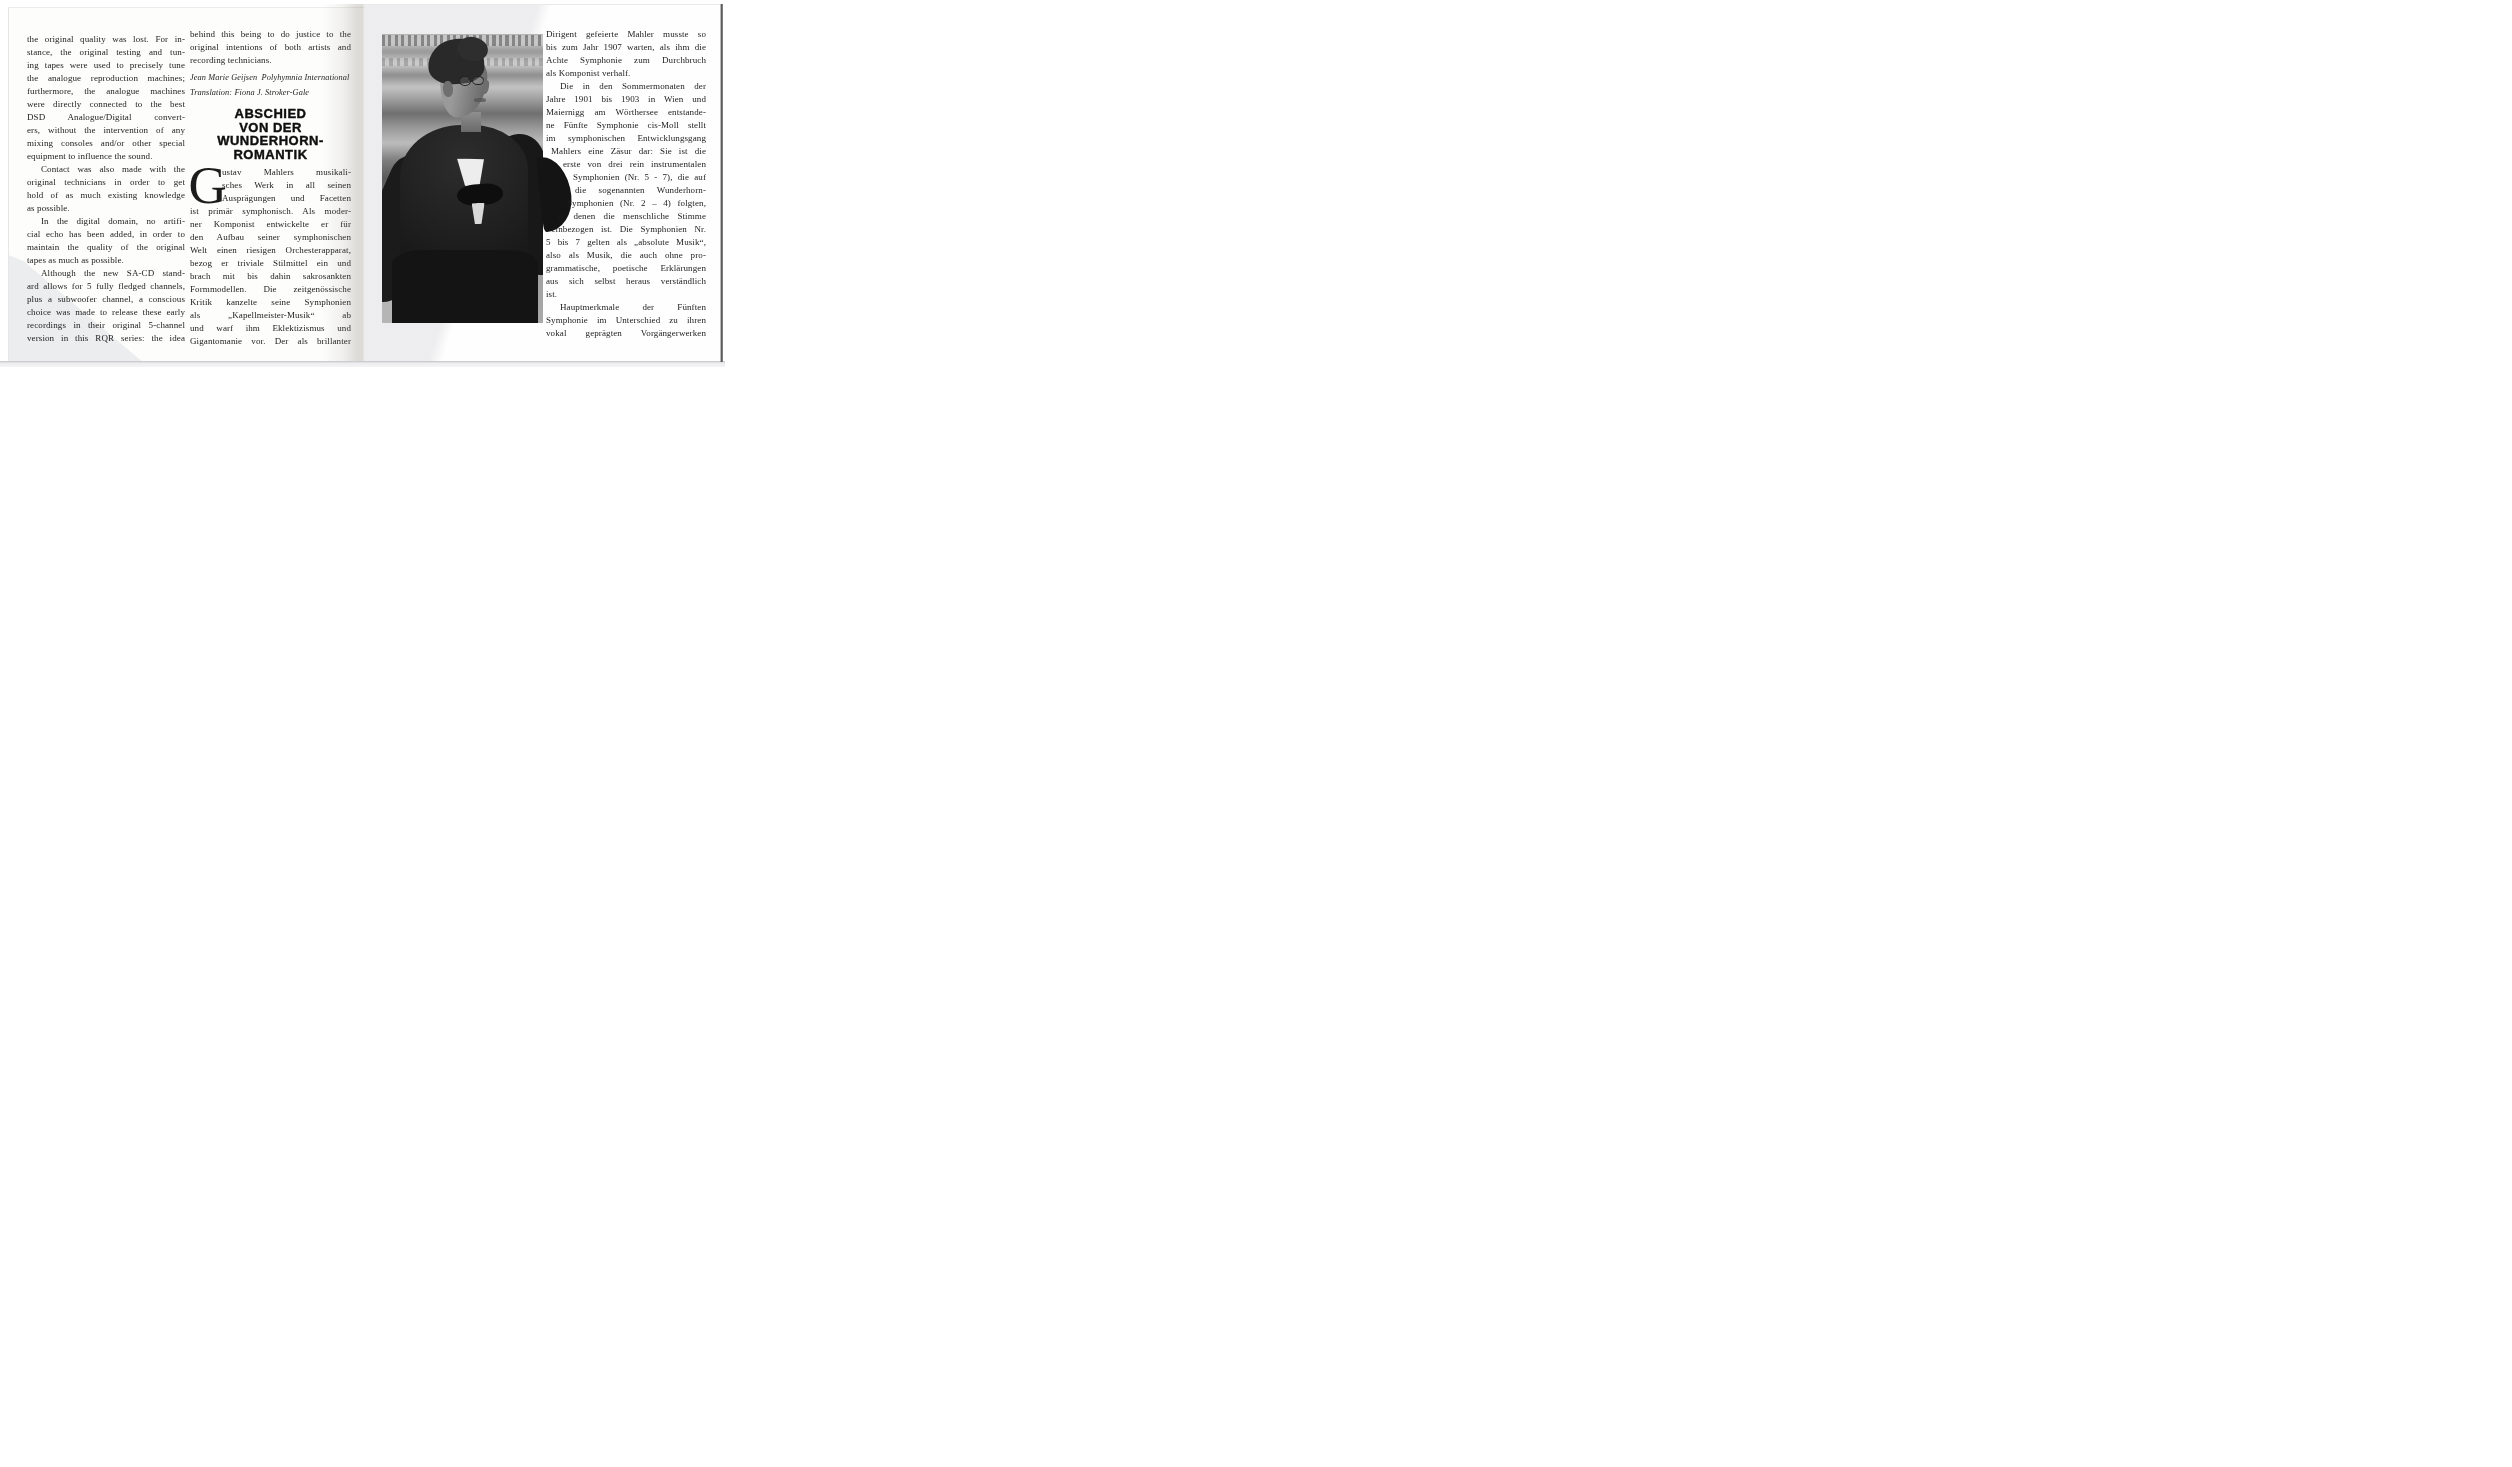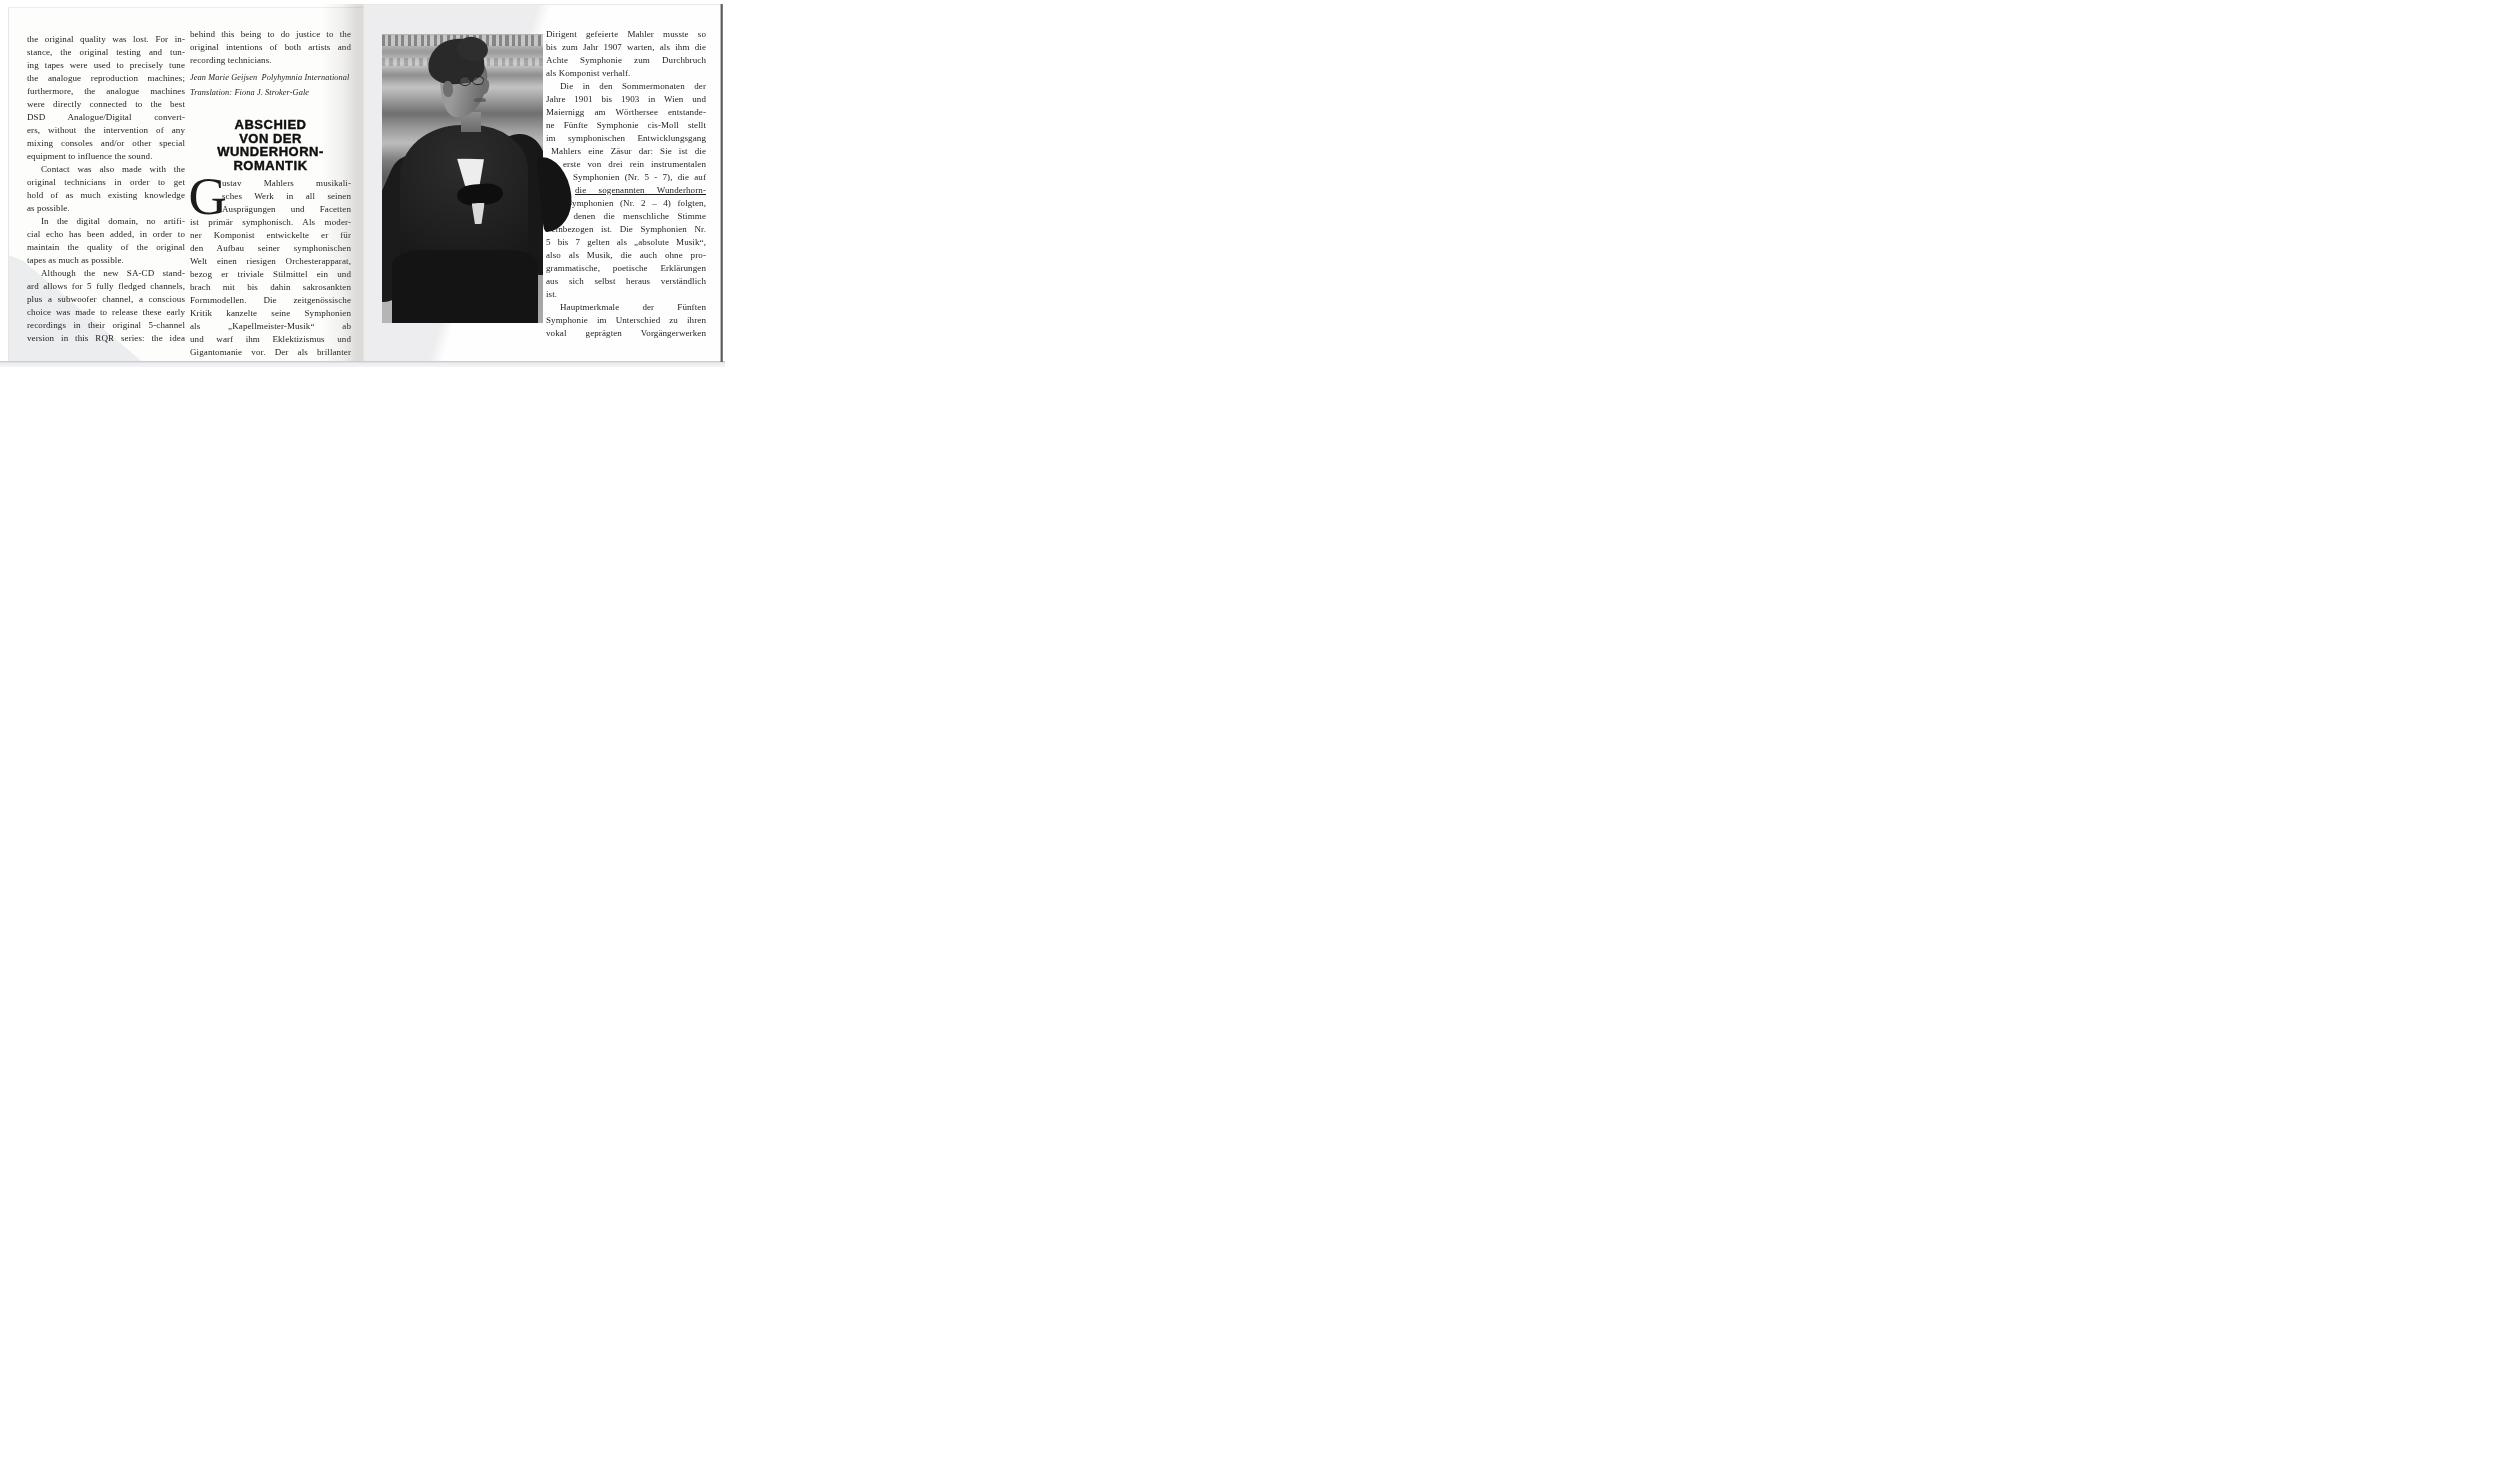--- a/index.html
+++ b/index.html
@@ -22,21 +22,21 @@
   
   .col{position:absolute;}
   .col1{left:27px;top:33px;width:158px;}
   .col2{left:190px;top:28px;width:161px;}
   .col3{left:546px;top:28px;width:160px;z-index:3;}
   .ln{height:13px;line-height:13px;font-size:9px;text-align:justify;letter-spacing:0.1px;}
   .ln::after{content:"";display:inline-block;width:100%;height:0;vertical-align:top;}
   .ln.end::after{content:none;}
   .credits{margin-top:3px;}
   .credit{font-style:italic;font-size:8.3px;line-height:15px;white-space:pre;letter-spacing:0.1px;}
-  .heading{margin-top:18px;}
+  .heading{margin-top:7px;}
   .hd{text-align:center;font-family:"Liberation Sans","DejaVu Sans",sans-serif;font-weight:bold;
       font-size:13px;line-height:13.6px;letter-spacing:0.5px;color:#0f0f0f;
       -webkit-text-stroke:0.4px #0f0f0f;}
   .gpara{margin-top:4.5px;}
   .dropcap{float:left;width:32px;height:39px;font-size:53px;line-height:39px;text-indent:-1.5px;color:#1c1c1c;}
   
   .photo{position:absolute;left:17px;top:29px;width:161px;height:289px;overflow:hidden;background:#8d8d8d;z-index:2;}
   .photo > div{position:absolute;}
   .ph-bg{inset:-3px;background:linear-gradient(to bottom,
       #b0b0b0 0%,#c2c2c2 4%,#989898 7%,#cccccc 11%,#8e8e8e 15%,#c4c4c4 19%,#a0a0a0 23%,
@@ -194,21 +194,21 @@
       <div class="ln">Achte Symphonie zum Durchbruch</div>
       <div class="ln end">als Komponist verhalf.</div>
       <div class="ln" style="padding-left: 14px;">Die in den Sommermonaten der</div>
       <div class="ln">Jahre 1901 bis 1903 in Wien und</div>
       <div class="ln">Maiernigg am Wörthersee entstande-</div>
       <div class="ln">ne Fünfte Symphonie cis-Moll stellt</div>
       <div class="ln">im symphonischen Entwicklungsgang</div>
       <div class="ln" style="padding-left: 5px;">Mahlers eine Zäsur dar: Sie ist die</div>
       <div class="ln" style="padding-left: 17px;">erste von drei rein instrumentalen</div>
       <div class="ln" style="padding-left: 27px;">Symphonien (Nr. 5 - 7), die auf</div>
-      <div class="ln" style="padding-left: 29px; text-decoration: underline;">die sogenannten Wunderhorn-</div>
+      <div class="ln" style="padding-left: 29px;">die sogenannten Wunderhorn-</div>
       <div class="ln" style="padding-left: 21px;">Symphonien (Nr. 2 – 4) folgten,</div>
       <div class="ln" style="padding-left: 12px;">in denen die menschliche Stimme</div>
       <div class="ln" style="padding-left: 5.5px;">einbezogen ist. Die Symphonien Nr.</div>
       <div class="ln">5 bis 7 gelten als „absolute Musik“,</div>
       <div class="ln">also als Musik, die auch ohne pro-</div>
       <div class="ln">grammatische, poetische Erklärungen</div>
       <div class="ln">aus sich selbst heraus verständlich</div>
       <div class="ln end">ist.</div>
       <div class="ln" style="padding-left: 14px;">Hauptmerkmale der Fünften</div>
       <div class="ln">Symphonie im Unterschied zu ihren</div>

